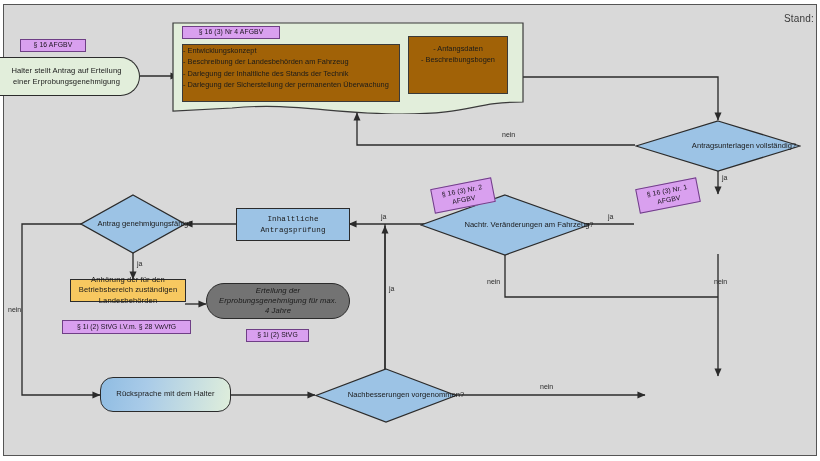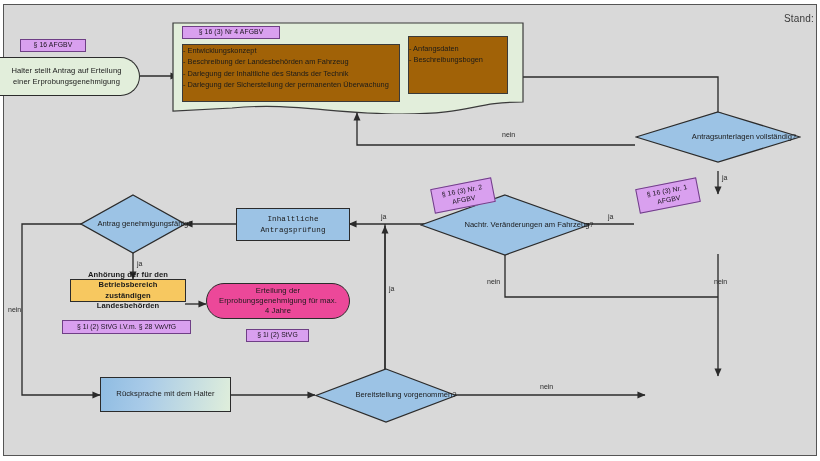--- a/index.html
+++ b/index.html
@@ -56,23 +56,24 @@
   }
   .rect-grad{
     background:linear-gradient(100deg,#8fbce2 0%,#a9cbe8 35%,#dfeedb 100%);
     border:1px solid #2b2b2b;
   }
   .rect-orange{
     background:#f7c860;
     border:1px solid #2b2b2b;
   }
   .terminal{
-    background:#ec4899;
+    background:#737373;
     border:1px solid #2b2b2b;
     border-radius:999px;
+    font-style:italic;
   }
   .terminal-left-cut{
     background:#e2eedb;
     border:1px solid #2b2b2b;
     border-left:none;
     border-top-right-radius:999px;
     border-bottom-right-radius:999px;
   }
   .tag{
     position:absolute;
@@ -184,29 +185,29 @@
     </svg>
     <div class="tag" style="left:10px;top:4px;width:98px;height:13px;">§ 16 (3) Nr 4 AFGBV</div>
     <div class="doc-inner" style="left:10px;top:22px;width:218px;height:58px;">
       <ul>
         <li>- Entwicklungskonzept</li>
         <li>- Beschreibung der Landesbehörden am Fahrzeug</li>
         <li>- Darlegung der Inhaltliche des Stands der Technik</li>
         <li>- Darlegung der Sicherstellung der permanenten Überwachung</li>
       </ul>
     </div>
-    <div class="doc-inner" style="left:236px;top:14px;width:100px;height:58px;padding-top:6px;">
+    <div class="doc-inner" style="left:236px;top:14px;width:100px;height:58px;padding-top:6px;text-align:center;">
       <ul>
         <li>- Anfangsdaten</li>
         <li>- Beschreibungsbogen</li>
       </ul>
     </div>
   </div>
 
-  <div class="diamond-wrap" style="left:635px;top:111px;width:166px;height:52px;">
+  <div class="diamond-wrap" style="left:635px;top:120px;width:166px;height:52px;">
     <svg width="166" height="52" viewBox="0 0 166 52">
       <polygon points="83,1 165,26 83,51 1,26" fill="#9cc3e5" stroke="#2b2b2b" stroke-width="1.3"></polygon>
     </svg>
     <div class="diamond-label" style="padding:0 26px;">Antragsunterlagen vollständig?</div>
   </div>
 
   <div class="tag rot" style="left:637px;top:183px;width:62px;height:25px;">§ 16 (3) Nr. 1 AFGBV</div>
 
   <div class="diamond-wrap" style="left:420px;top:194px;width:170px;height:62px;">
     <svg width="170" height="62" viewBox="0 0 170 62">
@@ -220,39 +221,39 @@
     <span>Inhaltliche Antragsprüfung</span>
   </div>
 
   <div class="diamond-wrap" style="left:80px;top:194px;width:106px;height:60px;">
     <svg width="106" height="60" viewBox="0 0 106 60">
       <polygon points="53,1 105,30 53,59 1,30" fill="#9cc3e5" stroke="#2b2b2b" stroke-width="1.3"></polygon>
     </svg>
     <div class="diamond-label" style="padding:0 12px;">Antrag genehmigungsfähig?</div>
   </div>
 
-  <div class="node rect-orange" style="left:70px;top:279px;width:116px;height:23px;padding:8px 4px;font-weight:bold;">
+  <div class="node rect-orange" style="left:70px;top:279px;width:116px;height:23px;padding:8px 4px;">
     <span>Anhörung der für den Betriebsbereich zuständigen Landesbehörden</span>
   </div>
   <div class="tag" style="left:62px;top:320px;width:129px;height:14px;">§ 1i (2) StVG i.V.m. § 28 VwVfG</div>
 
   <div class="node terminal" style="left:206px;top:283px;width:144px;height:36px;padding:0 12px;">
     <span>Erteilung der Erprobungsgenehmigung für max. 4 Jahre</span>
   </div>
   <div class="tag" style="left:246px;top:329px;width:63px;height:13px;">§ 1i (2) StVG</div>
 
-  <div class="node rect-grad" style="left:100px;top:377px;width:131px;height:35px;">
+  <div class="node rect-grad" style="left:100px;top:377px;width:131px;height:35px;border-radius:13px;">
     <span>Rücksprache mit dem Halter</span>
   </div>
 
   <div class="diamond-wrap" style="left:315px;top:368px;width:142px;height:55px;">
     <svg width="142" height="55" viewBox="0 0 142 55">
       <polygon points="71,1 141,27.5 71,54 1,27.5" fill="#9cc3e5" stroke="#2b2b2b" stroke-width="1.3"></polygon>
     </svg>
-    <div class="diamond-label" style="padding:0 20px;">Bereitstellung vorgenommen?</div>
+    <div class="diamond-label" style="padding:0 20px;">Nachbesserungen vorgenommen?</div>
   </div>
 
 
   <div class="edge-label" style="left:502px;top:131px;">nein</div>
   <div class="edge-label" style="left:722px;top:174px;">ja</div>
   <div class="edge-label" style="left:608px;top:213px;">ja</div>
   <div class="edge-label" style="left:714px;top:278px;">nein</div>
   <div class="edge-label" style="left:381px;top:213px;">ja</div>
   <div class="edge-label" style="left:487px;top:278px;">nein</div>
   <div class="edge-label" style="left:389px;top:285px;">ja</div>

